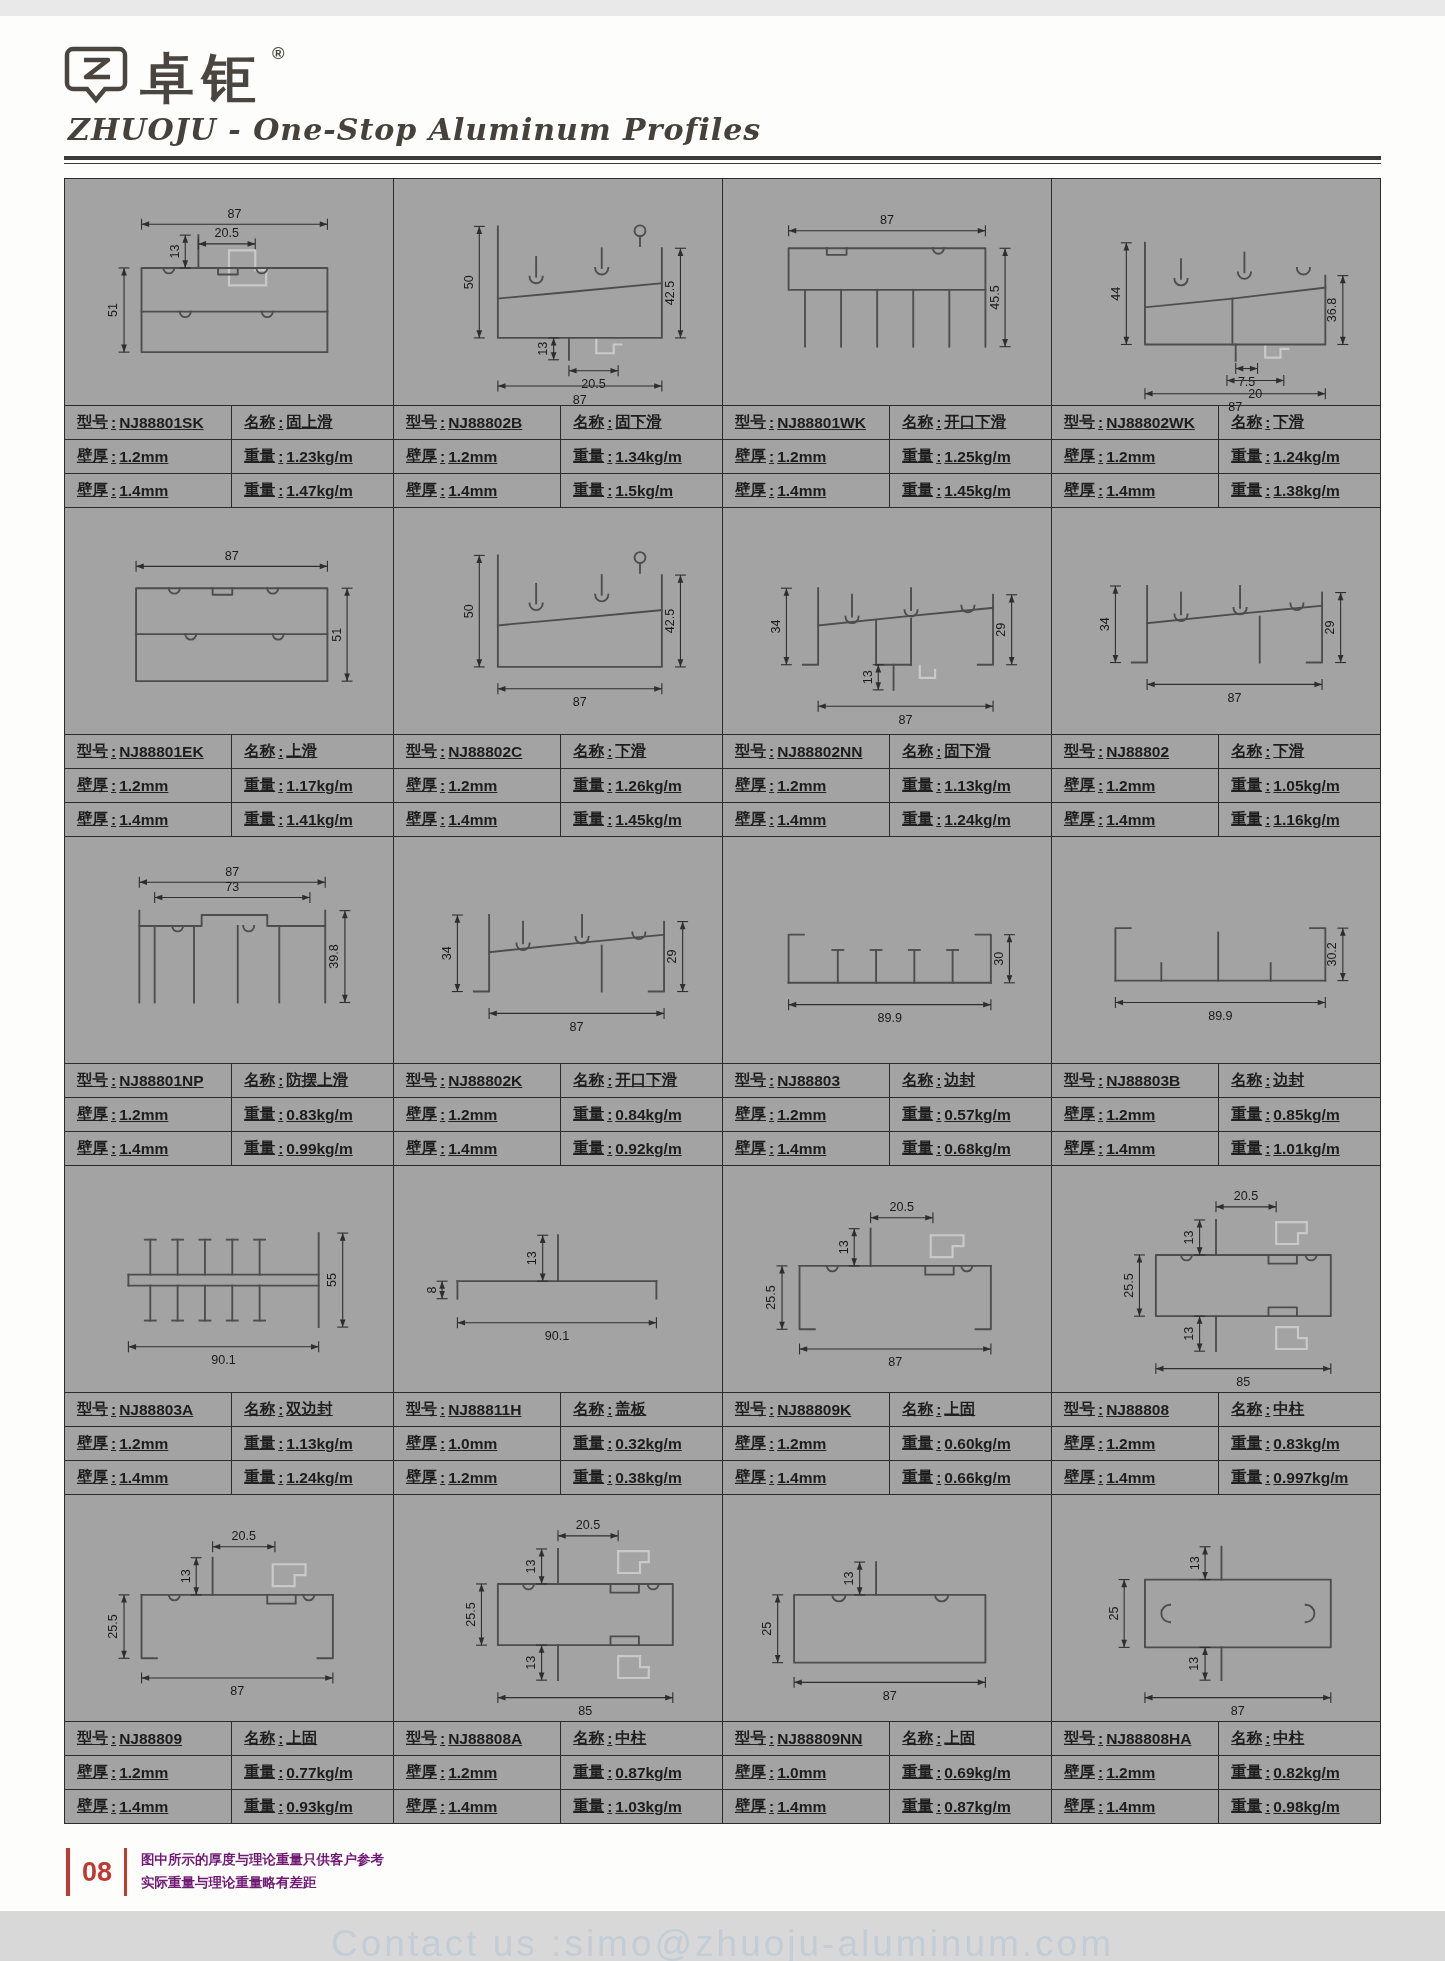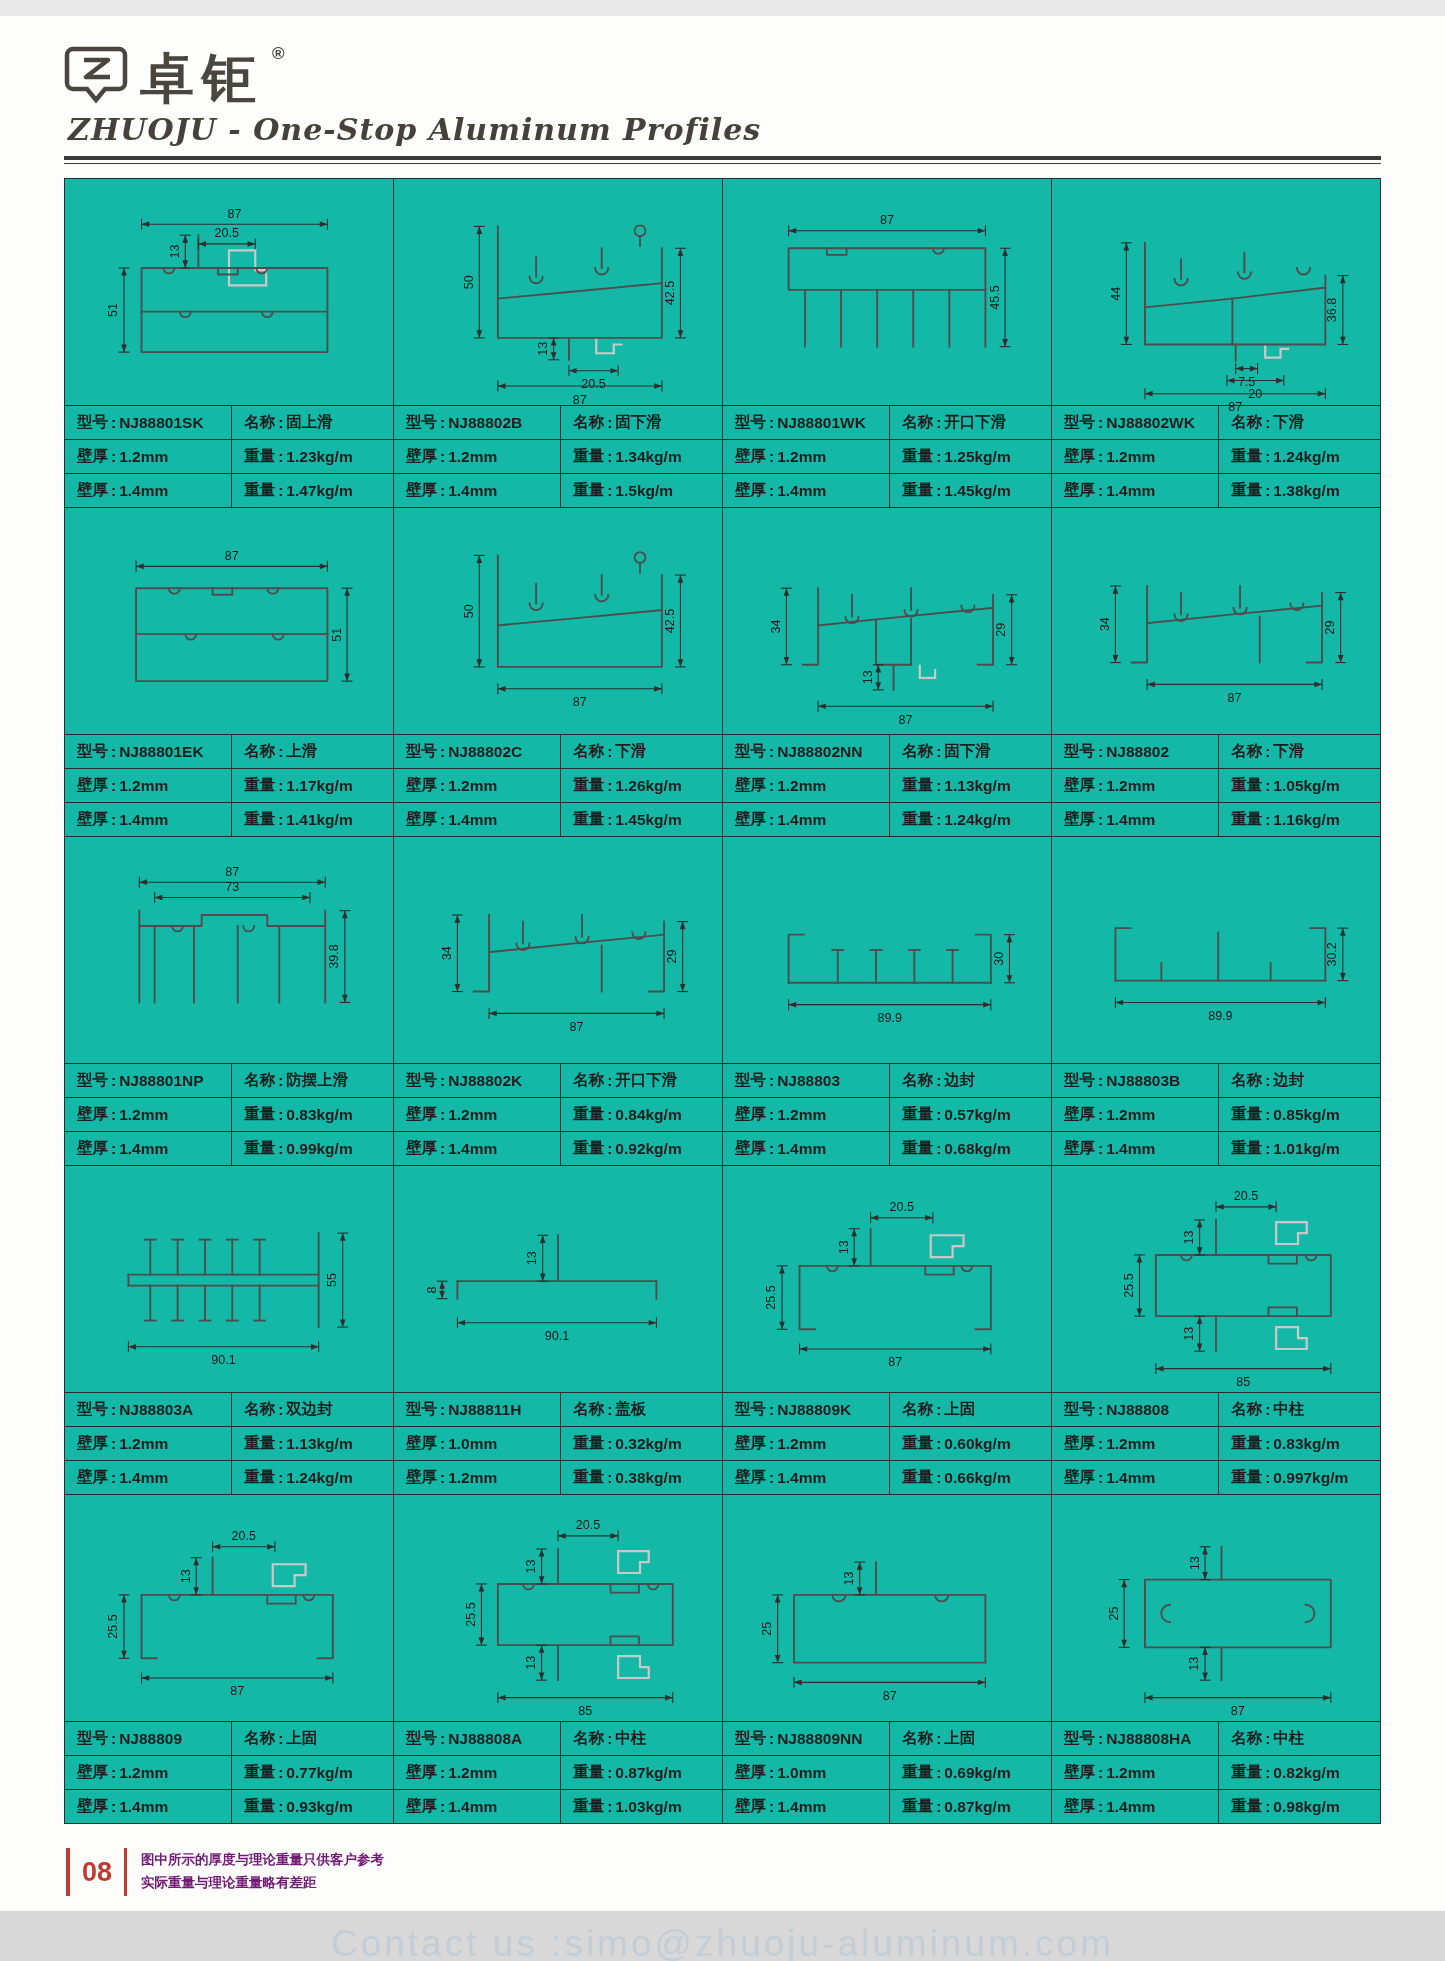--- a/index.html
+++ b/index.html
@@ -12,29 +12,29 @@
   .brand-cn{font-size:54px;font-weight:700;letter-spacing:8px;line-height:0.95;}
   .reg{font-size:17px;font-weight:700;align-self:flex-start;margin:-2px 0 0 -4px;}
   .tagline{font-family:"DejaVu Serif",serif;font-style:italic;font-weight:700;font-size:30px;
            color:#46413a;margin:8px 0 0 4px;letter-spacing:1px;}
   .rule{margin-top:9px;}
   .rule .r1{border-top:4px solid #3b3b3b;}
   .rule .r2{border-top:1.5px solid #3b3b3b;margin-top:3px;}
   
   .grid{margin:14px 64px 0 64px;display:grid;grid-template-columns:repeat(4,1fr);
         border-top:1.5px solid #2b2b2b;border-left:1.5px solid #2b2b2b;}
-  .cell{border-right:1.5px solid #2b2b2b;border-bottom:1.5px solid #2b2b2b;background:#14b8a6;}
+  .cell{border-right:1.5px solid #2b2b2b;border-bottom:1.5px solid #2b2b2b;background:#a3a3a3;}
   .drawing{height:226px;display:flex;align-items:center;justify-content:center;}
   .drawing svg{width:100%;height:100%;overflow:visible;}
   .pl{fill:none;stroke:#4d4d4d;stroke-width:1.7;stroke-linejoin:round;stroke-linecap:square;}
   .gh{fill:none;stroke:#c9c9c9;stroke-width:2;}
   .dl{stroke:#2e2e2e;stroke-width:1;}
   .ar{fill:#2e2e2e;stroke:none;}
   .dt{font:11.5px "Liberation Sans",sans-serif;fill:#1a1a1a;}
-  .spec .sr{display:flex;border-top:1.5px solid #2b2b2b;}
+  .spec .sr{display:flex;border-top:1.5px solid #2b2b2b;text-decoration:underline;}
   .spec .sc{height:33px;display:flex;align-items:center;padding-left:12px;
             font-size:15.5px;font-weight:700;color:#1d1d1d;white-space:nowrap;overflow:hidden;}
   .spec .sc:first-child{width:47%;flex:none;border-right:1.5px solid #2b2b2b;}
   .spec .sc:last-child{flex:1;}
   .spec .col{padding:0 3px;}
   
   .foot{display:flex;align-items:center;margin:24px 0 0 66px;}
   .rbar{width:4px;height:48px;background:#bf3a30;flex:none;}
   .pnum{color:#bf3a30;font-size:27px;font-weight:700;padding:0 12px;line-height:1;}
   .rbar2{width:3px;height:48px;background:#bf3a30;flex:none;}

